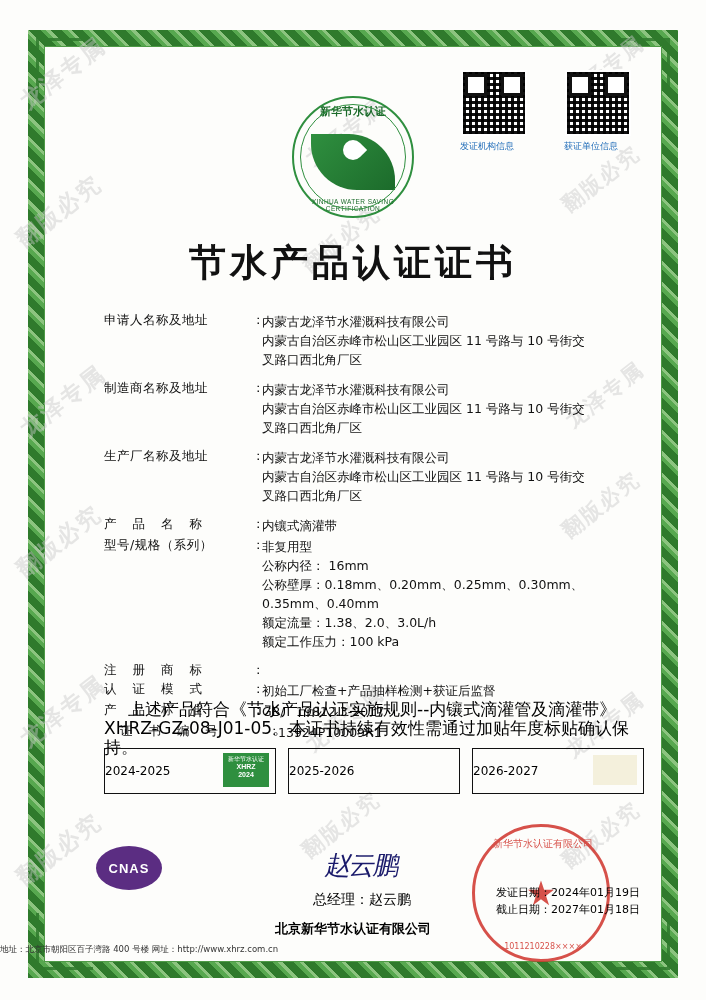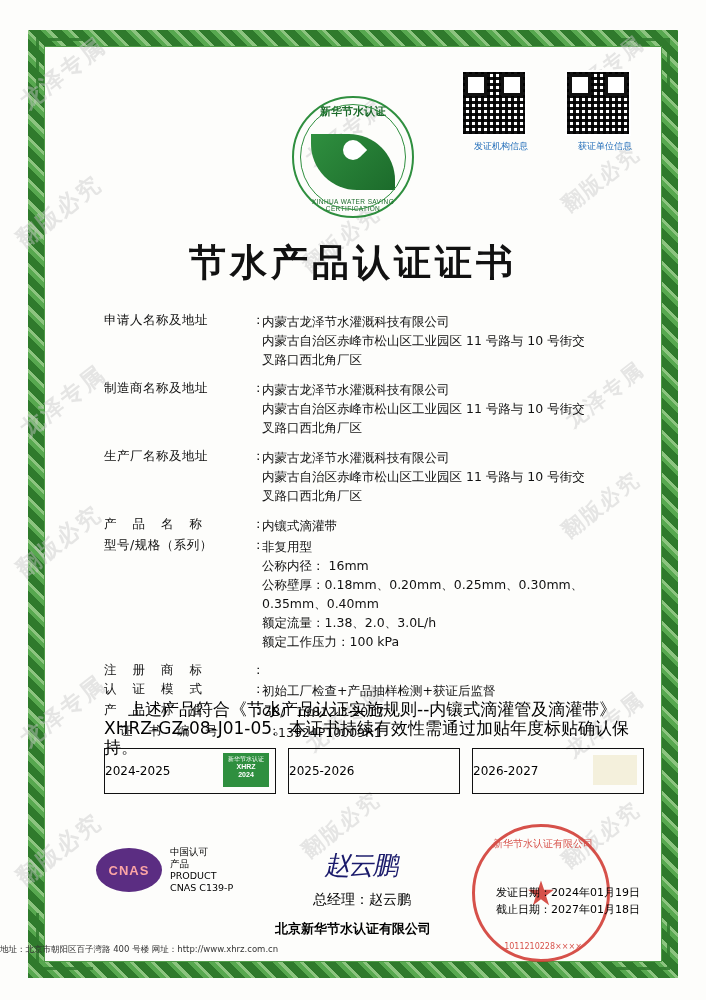--- a/index.html
+++ b/index.html
@@ -55,21 +55,21 @@
   }
   .wm.rot{transform:rotate(-38deg);transform-origin:left top;}
   .wm-a{font-size:23px;}
   .wm-b{font-size:21px;}
 
   
   .qr-wrap{
     position:absolute;top:70px;right:74px;
     display:flex;gap:36px;
   }
-  .qr-block{width:68px;text-align:right;}
+  .qr-block{width:68px;text-align:left;}
   .qr{
     width:62px;height:62px;margin:0 auto;
     background:
       repeating-linear-gradient(0deg,#111 0 3px,transparent 3px 6px),
       repeating-linear-gradient(90deg,#111 0 3px,#fff 3px 6px);
     background-blend-mode:multiply;
     border:2px solid #fff;
     position:relative;
   }
   .qr:before,.qr:after{
@@ -183,21 +183,21 @@
 
   
   .cnas{
     position:absolute;left:96px;top:846px;
     display:flex;align-items:center;gap:8px;
   }
   .cnas-badge{
     width:66px;height:44px;border-radius:50%;
     background:#5b2d82;
     display:flex;align-items:center;justify-content:center;
-    color:#fca5a5;font-size:13px;font-weight:bold;letter-spacing:1px;
+    color:#ffffff;font-size:13px;font-weight:bold;letter-spacing:1px;
     font-family:"Liberation Sans", sans-serif;
   }
   .cnas-txt{
     font-size:9.5px;line-height:12px;
     font-family:"DejaVu Sans", sans-serif;
   }
   .sig{
     position:absolute;left:282px;top:848px;text-align:center;width:160px;
   }
   .sig-mark{
@@ -412,26 +412,20 @@
       <span>2025-2026</span>
     </div>
     <div class="ybox">
       <span>2026-2027</span>
       <span class="ystamp-faint"></span>
     </div>
   </div>
 
   <div class="cnas">
     <div class="cnas-badge">CNAS</div>
-    <div class="cnas-txt">
-      <div>中国认可</div>
-      <div>产品</div>
-      <div>PRODUCT</div>
-      <div>CNAS C139-P</div>
-    </div>
   </div>
 
   <div class="sig">
     <div class="sig-mark">赵云鹏</div>
     <div class="sig-cap">总经理：赵云鹏</div>
   </div>
 
   <div class="seal">
     <div class="seal-top">新华节水认证有限公司</div>
     <div class="seal-star">★</div>

